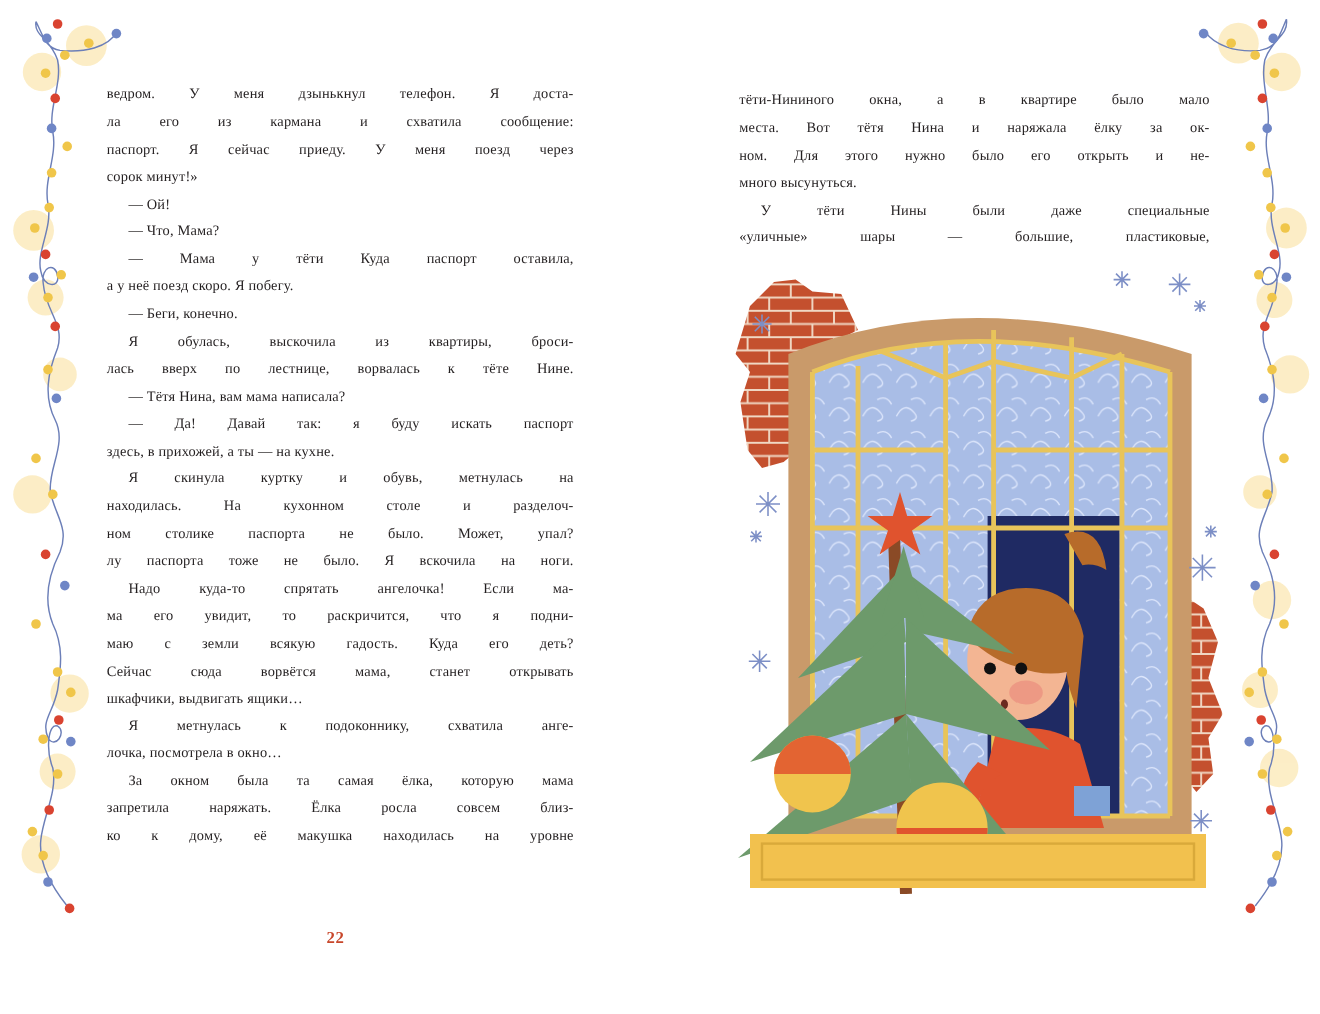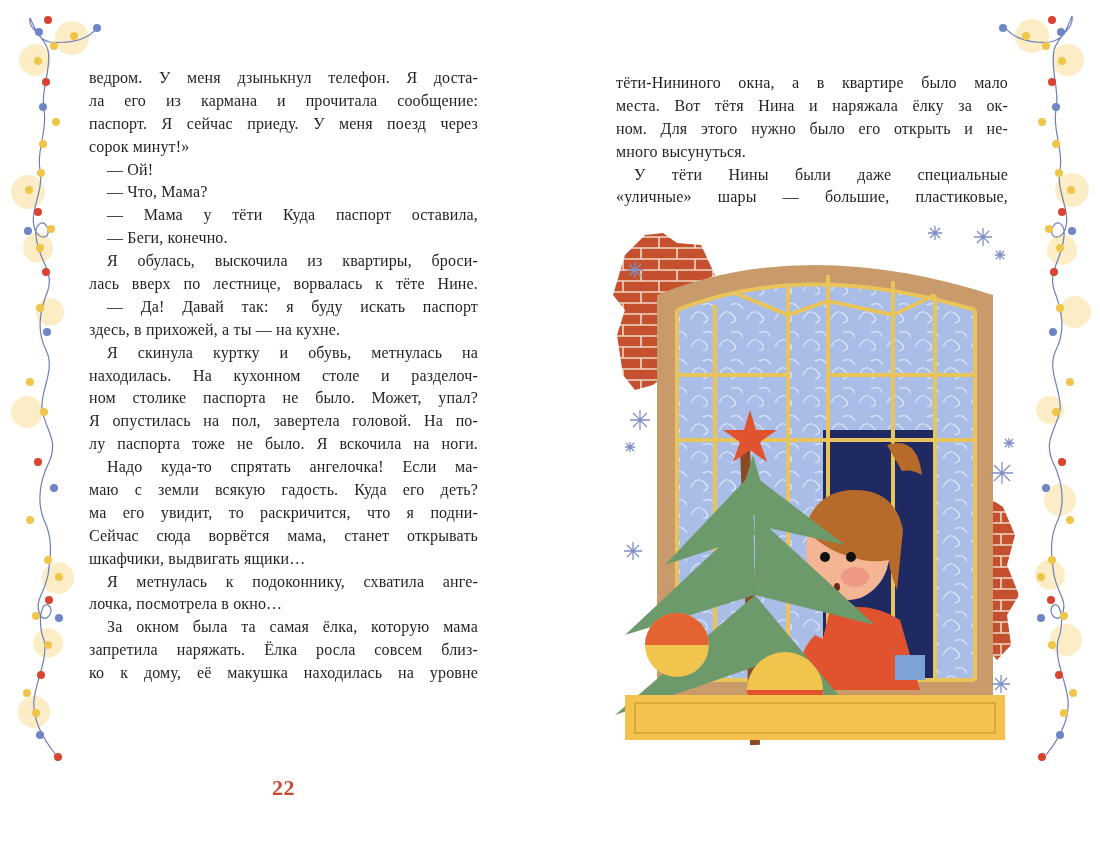--- a/index.html
+++ b/index.html
@@ -4,27 +4,27 @@
 <style>
   html, body { margin: 0; padding: 0; background: #ffffff; }
   body { width: 1100px; height: 845px; position: relative; overflow: hidden; font-family: "DejaVu Serif", "Liberation Serif", serif; color: #231f20; }
   .spread { position: absolute; inset: 0; }
   .garland { position: absolute; top: 0; height: 845px; width: 110px; }
   .garland.left { left: 0; }
   .garland.right { right: 0; }
   .page { position: absolute; top: 0; height: 845px; }
   .page.left { left: 0; width: 550px; }
   .page.right { left: 550px; width: 550px; }
-  .text-block { position: absolute; font-family: "Liberation Serif", "DejaVu Serif", serif; font-size: 16px; line-height: 22.9px; color: #231f20; }
+  .text-block { position: absolute; font-family: "Liberation Serif", "DejaVu Serif", serif; font-size: 12px; line-height: 22.9px; color: #231f20; }
   .page.left .text-block { left: 89px; top: 67px; width: 389px; }
   .page.right .text-block { left: 66px; top: 72px; width: 392px; }
   .line { display: block; white-space: nowrap; text-align: justify; text-align-last: justify; height: 22.9px; letter-spacing: 0.15px; }
   .line.last { text-align-last: left; }
   .line.indent { text-indent: 18px; }
-  .page-number { position: absolute; left: 272px; top: 775px; font-family: "Liberation Serif", serif; font-weight: bold; font-size: 22px; color: #c8472b; letter-spacing: 0.5px; }
+  .page-number { position: absolute; left: 272px; top: 775px; font-family: "Liberation Serif", serif; font-weight: bold; font-size: 14px; color: #c8472b; letter-spacing: 0.5px; }
   .illustration { position: absolute; left: 605px; top: 215px; width: 430px; height: 530px; }
 </style>
 </head>
 <body>
 
 <div class="spread">
 
   <svg class="garland left" viewBox="0 0 110 845">
     <g fill="#fbe8b4" opacity="0.75">
       <circle cx="72" cy="38" r="17"></circle>
@@ -125,39 +125,40 @@
         <circle cx="83" cy="693" r="4" fill="#f0c64a"></circle>
       <circle cx="74" cy="713" r="4" fill="#f0c64a"></circle>
         <circle cx="70" cy="735" r="4" fill="#6f86c6"></circle>
       <circle cx="52" cy="757" r="4" fill="#d94330"></circle>
     </g>
   </svg>
 
   <div class="page left">
     <div class="text-block" id="left-text">
         <span class="line">ведром. У меня дзынькнул телефон. Я доста-</span>
-        <span class="line">ла его из кармана и прочитала сообщение:</span>
+        <span class="line">ла его из кармана и схватила сообщение:</span>
         <span class="line">паспорт. Я сейчас приеду. У меня поезд через</span>
         <span class="line last">сорок минут!»</span>
         <span class="line indent last">— Ой!</span>
         <span class="line indent last">— Что, Мама?</span>
         <span class="line indent">— Мама у тёти Куда паспорт оставила,</span>
+        <span class="line last">а у неё поезд скоро. Я побегу.</span>
         <span class="line indent last">— Беги, конечно.</span>
         <span class="line indent">Я обулась, выскочила из квартиры, броси-</span>
         <span class="line">лась вверх по лестнице, ворвалась к тёте Нине.</span>
+        <span class="line indent last">— Тётя Нина, вам мама написала?</span>
         <span class="line indent">— Да! Давай так: я буду искать паспорт</span>
         <span class="line last">здесь, в прихожей, а ты — на кухне.</span>
         <span class="line indent">Я скинула куртку и обувь, метнулась на</span>
         <span class="line">находилась. На кухонном столе и разделоч-</span>
         <span class="line">ном столике паспорта не было. Может, упал?</span>
-        <span class="line">Я опустилась на пол, завертела головой. На по-</span>
         <span class="line">лу паспорта тоже не было. Я вскочила на ноги.</span>
         <span class="line indent">Надо куда-то спрятать ангелочка! Если ма-</span>
+        <span class="line">ма его увидит, то раскричится, что я подни-</span>
         <span class="line">маю с земли всякую гадость. Куда его деть?</span>
-        <span class="line">ма его увидит, то раскричится, что я подни-</span>
         <span class="line">Сейчас сюда ворвётся мама, станет открывать</span>
         <span class="line last">шкафчики, выдвигать ящики…</span>
         <span class="line indent">Я метнулась к подоконнику, схватила анге-</span>
         <span class="line last">лочка, посмотрела в окно…</span>
         <span class="line indent">За окном была та самая ёлка, которую мама</span>
         <span class="line">запретила наряжать. Ёлка росла совсем близ-</span>
         <span class="line">ко к дому, её макушка находилась на уровне</span>
       </div>
     <div class="page-number">22</div>
   </div>

